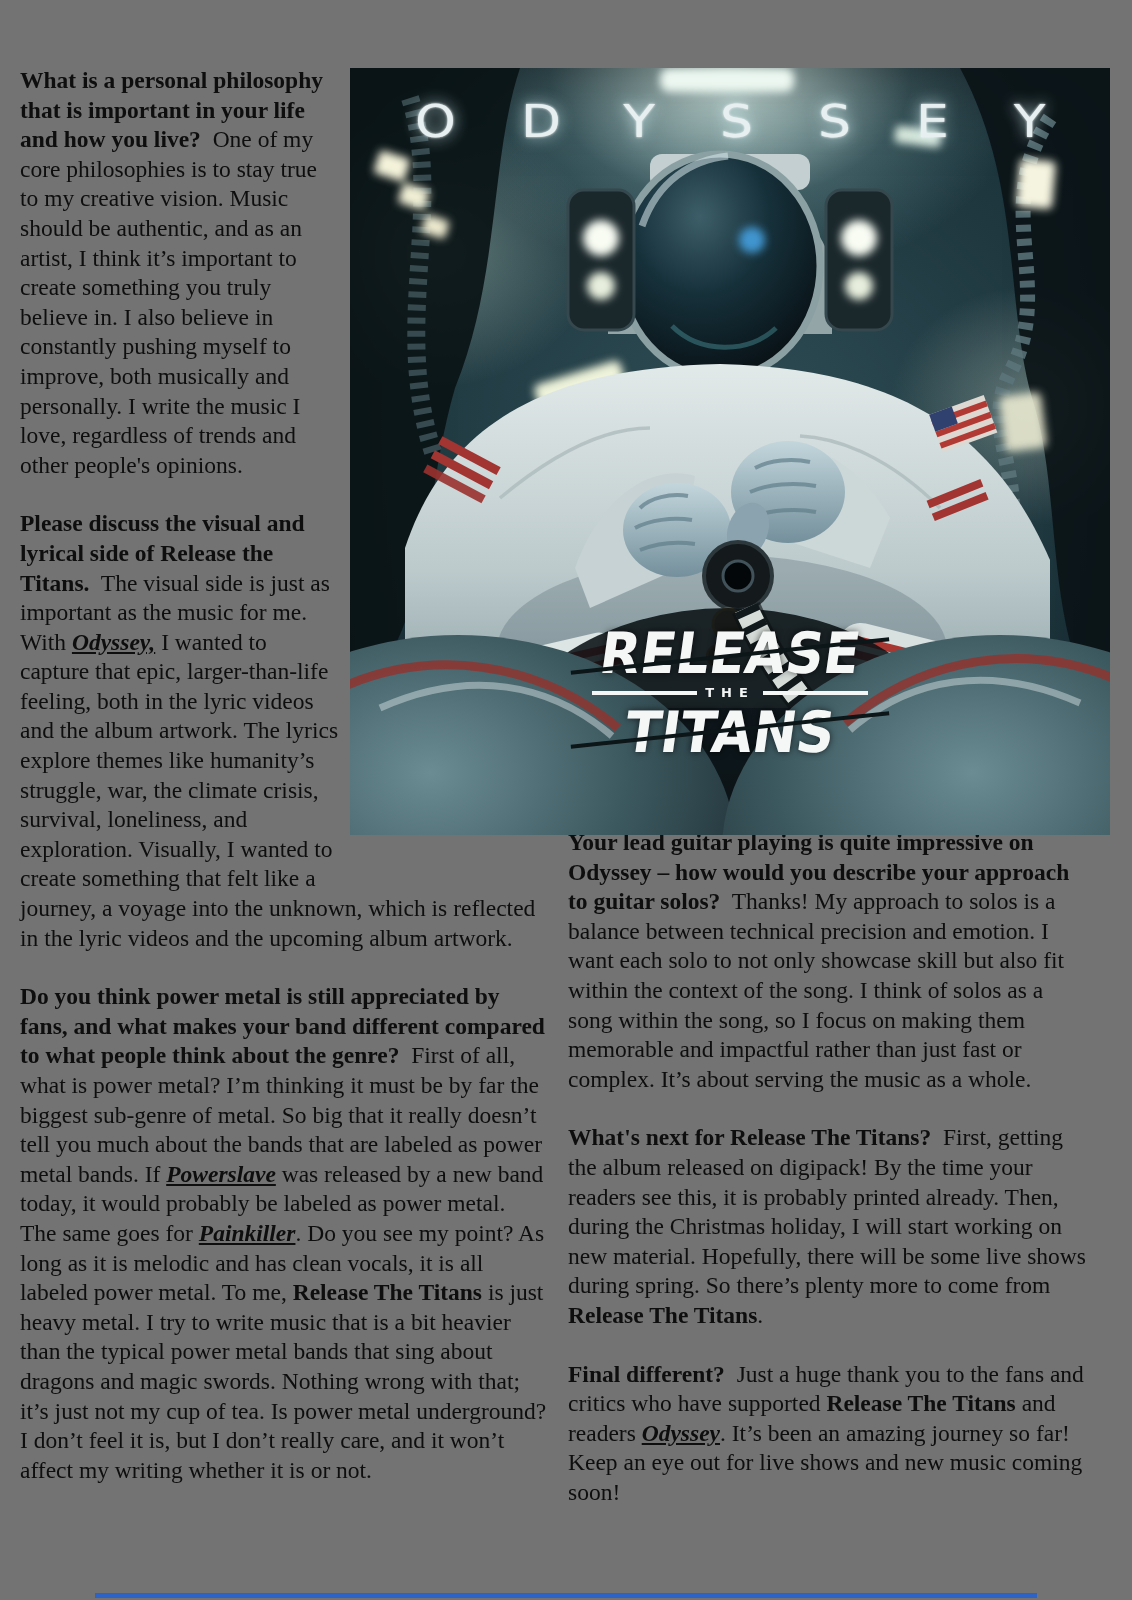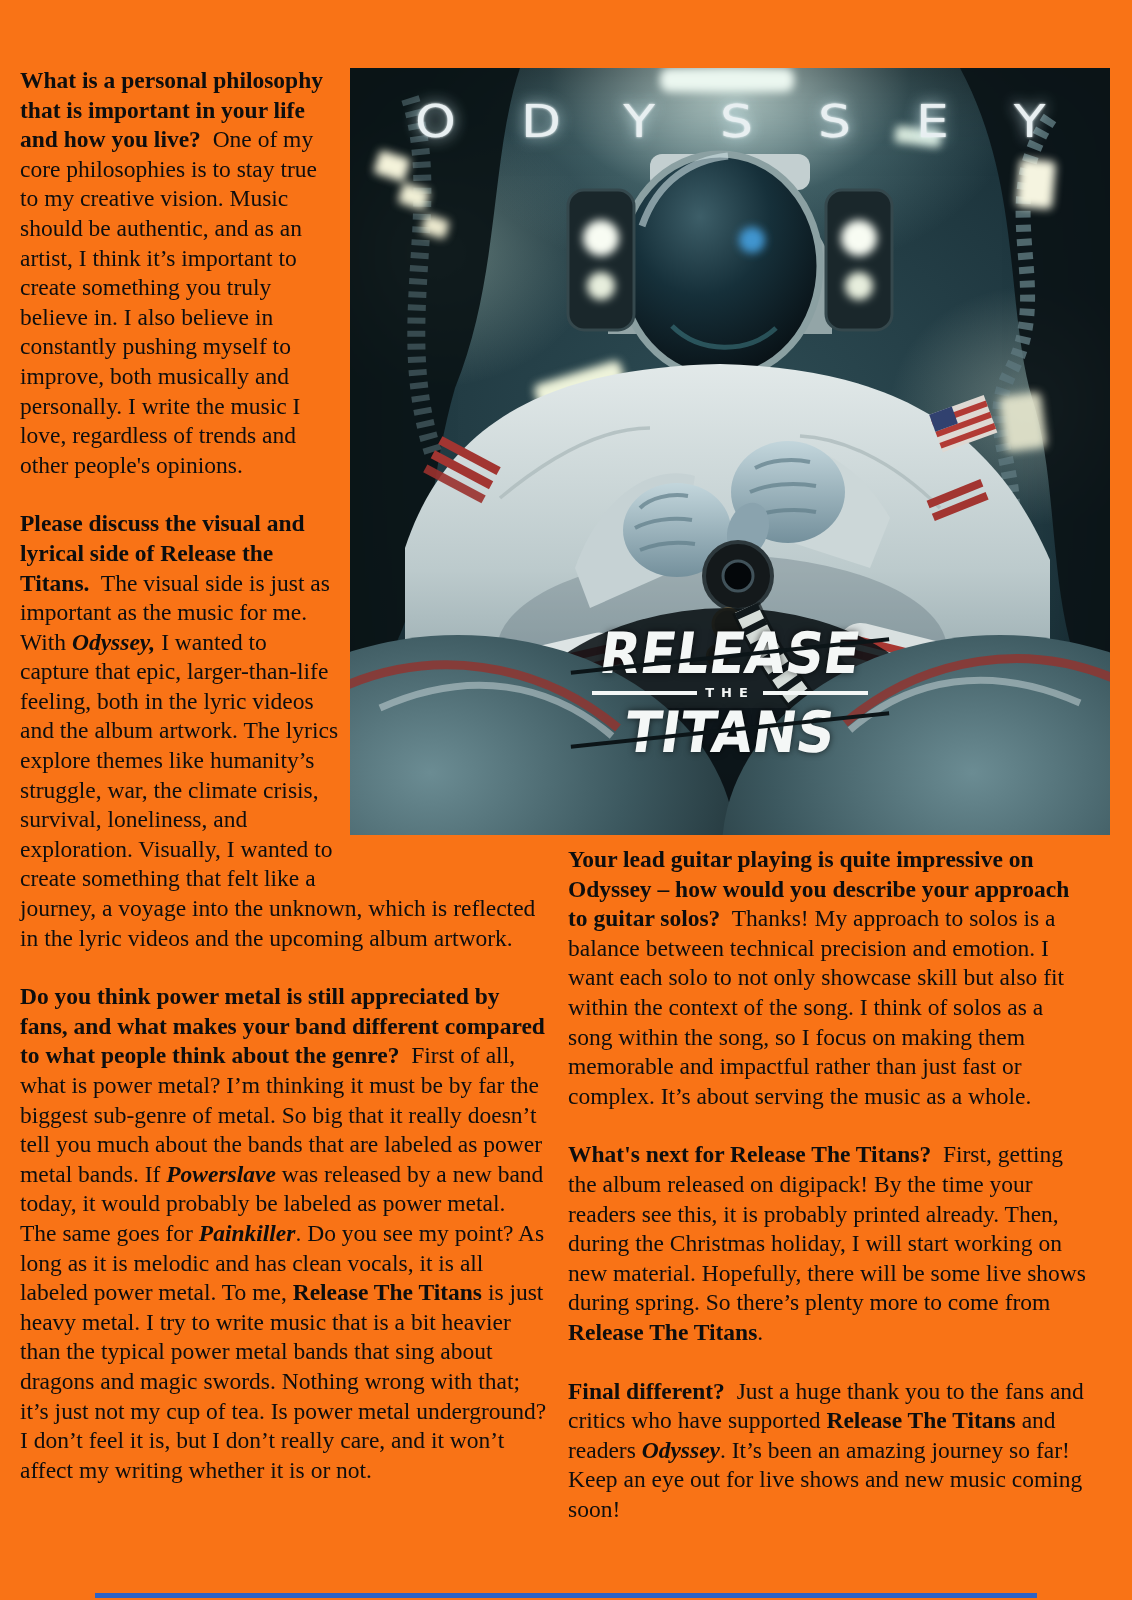--- a/index.html
+++ b/index.html
@@ -1,28 +1,28 @@
 <!DOCTYPE html>
 <html><head>
 <meta charset="utf-8">
 <style>
   html,body{margin:0;padding:0;background:#e9e9e9;}
   .page{
     position:relative;width:1132px;height:1600px;margin:0 auto;
-    background:#f97316;overflow:hidden;
+    background:#737373;overflow:hidden;
     font-family:"Liberation Serif", serif;color:#0e0e0e;
   }
   
   .col{position:absolute;font-size:23.5px;line-height:29.6px;text-align:left;}
   .col-left{left:20px;top:66px;width:527px;}
-  .col-right{left:568px;top:845px;width:522px;}
+  .col-right{left:568px;top:828px;width:522px;}
   .float-shim{float:right;width:206px;height:800px;}
   .para{margin:0 0 29px 0;}
   .para .b{font-weight:bold;}
-  .para .i{font-style:italic;}
+  .para .i{font-style:italic;text-decoration:underline;}
   
   .cover{
     position:absolute;left:350px;top:68px;width:760px;height:767px;overflow:hidden;
     background:
       radial-gradient(430px 300px at 50% 1%, rgba(222,246,240,0.95), rgba(150,195,195,0.25) 42%, rgba(0,0,0,0) 70%),
       radial-gradient(280px 220px at 10% 24%, rgba(205,228,210,0.40), rgba(0,0,0,0) 62%),
       radial-gradient(240px 200px at 90% 44%, rgba(222,232,214,0.35), rgba(0,0,0,0) 60%),
       radial-gradient(900px 720px at 50% 46%, #2e4c54 0%, #1d353d 45%, #0c171b 100%);
     box-shadow:inset 0 0 90px rgba(0,0,0,0.55);
   }

